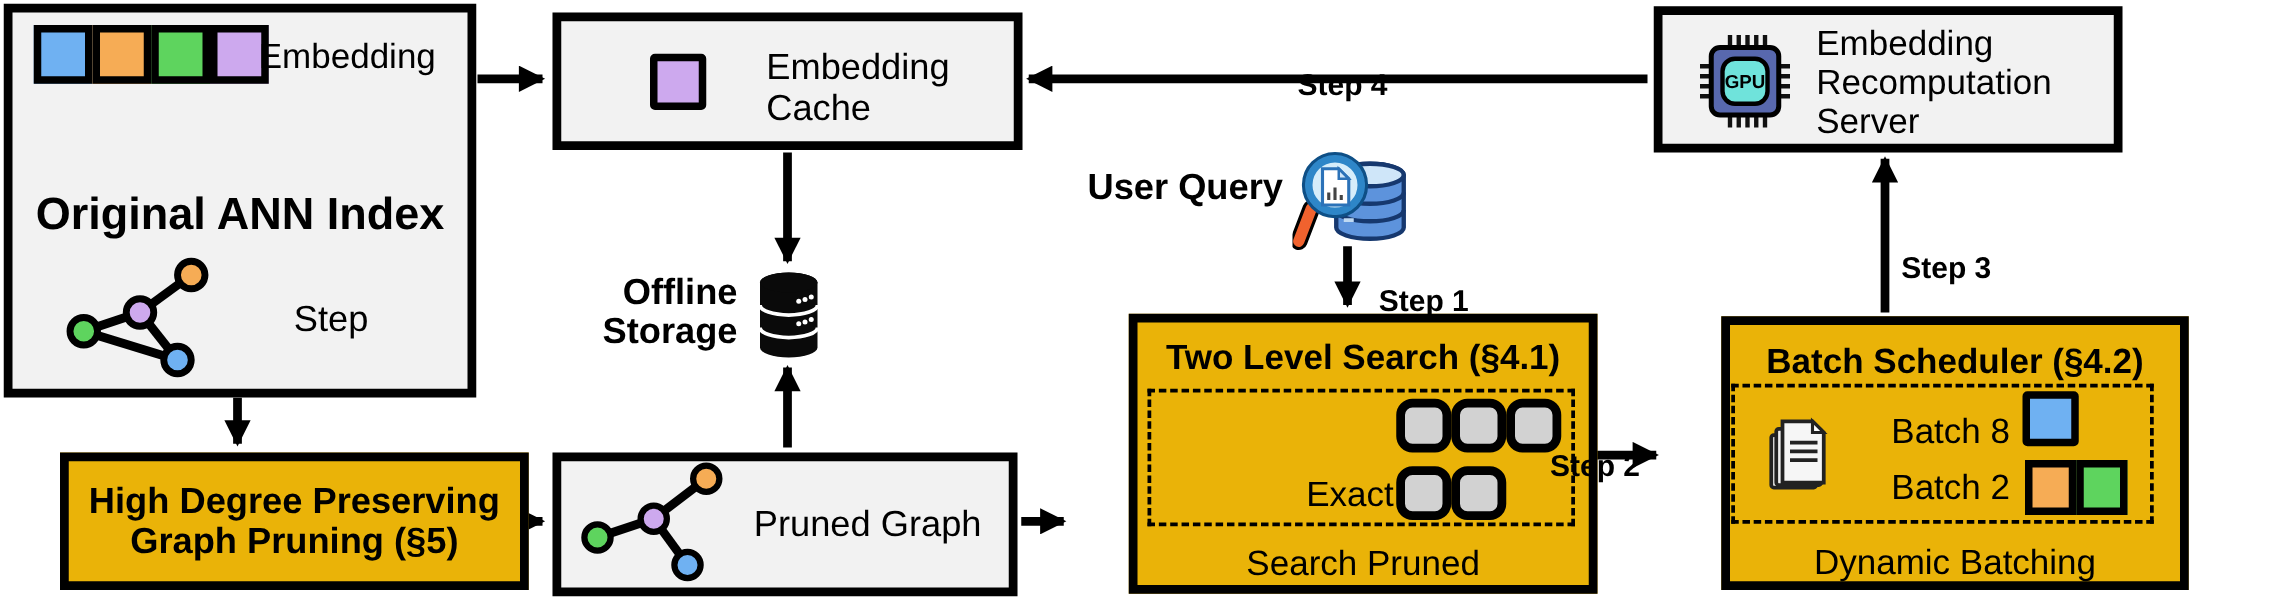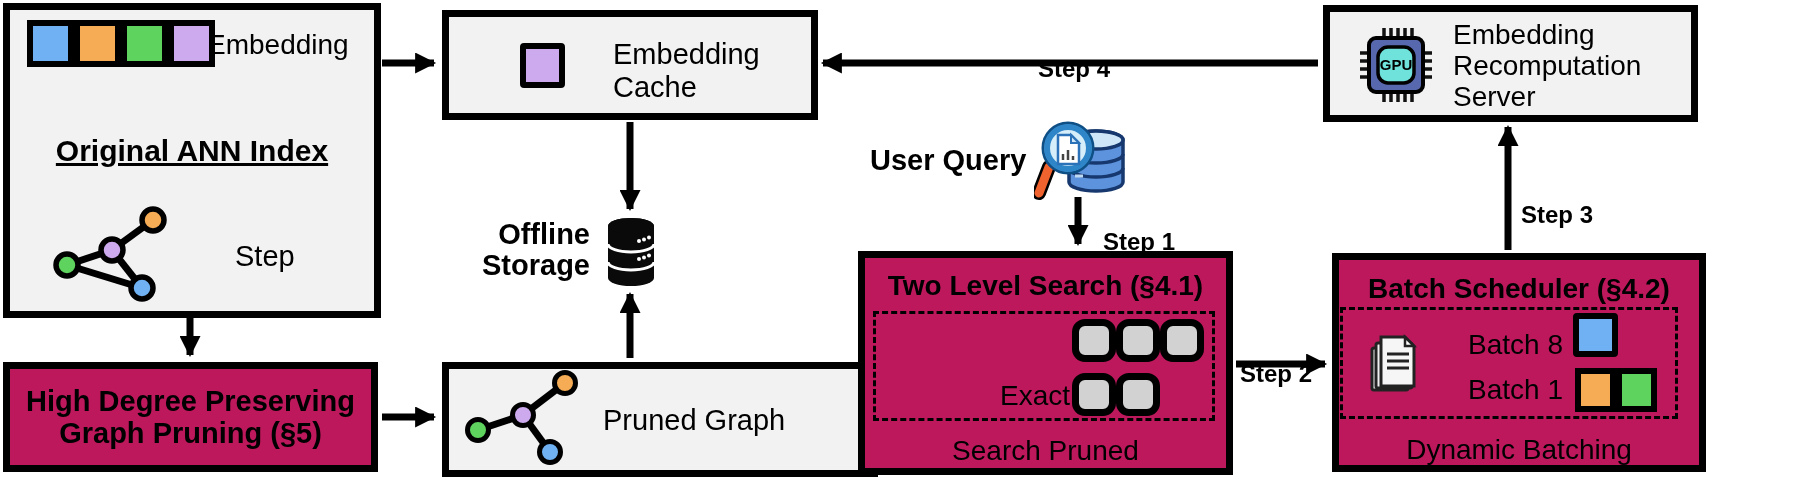--- a/index.html
+++ b/index.html
@@ -1,21 +1,21 @@
 <!DOCTYPE html>
 <html><head>
 <meta charset="utf-8">
 <style>
   html,body{margin:0;padding:0;background:#fff;}
   #canvas{position:relative;width:1817px;height:481px;background:#ffffff;
           font-family:"Liberation Sans",sans-serif;color:#000;overflow:hidden;}
   .abs{position:absolute;}
   .box{position:absolute;border:7px solid #000;box-sizing:border-box;}
   .light{background:#F2F2F2;}
-  .gray{background:#be185d;}
+  .gray{background:#eab308;margin-left:45px;}
   .ml{white-space:pre-line;}
   .lbl{font-size:28px;line-height:32px;}
   .lbl29{font-size:29px;line-height:33px;}
   .bold{font-weight:bold;}
   .center{text-align:center;width:100%;}
   .step{position:absolute;font-size:24px;font-weight:bold;z-index:3;margin-top:29px;}
   .dashed{position:absolute;border:3px dashed #000;box-sizing:border-box;}
   .qrow{position:absolute;display:flex;}
   .qcell{width:44px;height:43px;border:7px solid #000;border-radius:13px;
          background:#D2D2D2;box-sizing:border-box;}
@@ -59,21 +59,21 @@
   <div class="step" style="left:1038px;top:26px;">Step 4</div>
 
   <div class="box light" style="left:3px;top:3px;width:378px;height:315px;">
     <div class="emb-strip" style="left:17px;top:10px;">
       <div class="emb-cell c-blue"></div>
       <div class="emb-cell c-orange"></div>
       <div class="emb-cell c-green"></div>
       <div class="emb-cell c-purple"></div>
     </div>
     <div class="abs lbl" style="left:197px;top:19px;">Embedding</div>
-    <div class="abs bold center" style="top:124px;font-size:30px;text-decoration:underline;">Original ANN Index</div>
+    <div class="abs bold center" style="top:140px;font-size:36px;">Original ANN Index</div>
     <svg class="abs" style="left:20px;top:180px;" width="160" height="120" viewBox="0 0 160 120">
       <g stroke="#000" stroke-width="7">
         <line x1="37" y1="75" x2="82" y2="60"></line>
         <line x1="82" y1="60" x2="123" y2="30"></line>
         <line x1="82" y1="60" x2="112" y2="98"></line>
         <line x1="37" y1="75" x2="112" y2="98"></line>
       </g>
       <g stroke="#000" stroke-width="5.5">
         <circle cx="37" cy="75" r="11" fill="#5ED45E"></circle>
         <circle cx="82" cy="60" r="11" fill="#CDA9EE"></circle>
@@ -136,38 +136,38 @@
     <div class="abs lbl ml" style="left:123px;top:7px;line-height:31px;">Embedding
 Recomputation
 Server</div>
   </div>
 
   <div class="box gray" style="left:3px;top:362px;width:375px;height:110px;display:flex;align-items:center;justify-content:center;">
     <div class="bold ml" style="font-size:29px;line-height:32px;text-align:center;">High Degree Preserving
 Graph Pruning (§5)</div>
   </div>
 
-  <div class="box light" style="left:442px;top:362px;width:436px;height:115px;">
+  <div class="box light" style="left:442px;top:362px;width:372px;height:115px;">
     <svg class="abs" style="left:2px;top:0px;" width="138" height="101" viewBox="0 0 138 101">
       <g stroke="#000" stroke-width="7">
         <line x1="27" y1="61" x2="72" y2="46"></line>
         <line x1="72" y1="46" x2="114" y2="14"></line>
         <line x1="72" y1="46" x2="99" y2="83"></line>
       </g>
       <g stroke="#000" stroke-width="5">
         <circle cx="27" cy="61" r="10.5" fill="#5ED45E"></circle>
         <circle cx="72" cy="46" r="10.5" fill="#CDA9EE"></circle>
         <circle cx="114" cy="14" r="10.5" fill="#F6AC55"></circle>
         <circle cx="99" cy="83" r="10.5" fill="#6FB1F2"></circle>
       </g>
     </svg>
     <div class="abs lbl29" style="left:154px;top:35px;">Pruned Graph</div>
   </div>
 
-  <div class="abs freefloat bold" style="left:870px;top:144px;font-size:29px;">User Query</div>
+  <div class="abs freefloat bold" style="left:870px;top:134px;font-size:29px;">User Query</div>
   <svg class="abs freefloat" style="left:1034px;top:110px;" width="94" height="98" viewBox="0 0 94 98">
     <path d="M35,30 a27,9 0 0 1 54,0 v42 a27,9 0 0 1 -54,0 z" fill="#5D93DC" stroke="#16386E" stroke-width="3.5"></path>
     <ellipse cx="62" cy="30" rx="27" ry="9" fill="#CFE6F9" stroke="#16386E" stroke-width="3.5"></ellipse>
     <path d="M35,44 a27,9 0 0 0 54,0" fill="none" stroke="#16386E" stroke-width="3.5"></path>
     <path d="M35,58 a27,9 0 0 0 54,0" fill="none" stroke="#16386E" stroke-width="3.5"></path>
     <line x1="41" y1="52" x2="49" y2="52" stroke="#BFD9F2" stroke-width="3"></line>
     <line x1="41" y1="66" x2="49" y2="66" stroke="#BFD9F2" stroke-width="3"></line>
     <line x1="15" y1="57" x2="5" y2="83" stroke="#000" stroke-width="14" stroke-linecap="round"></line>
     <line x1="15" y1="57" x2="5" y2="83" stroke="#F0622E" stroke-width="9" stroke-linecap="round"></line>
     <circle cx="34" cy="38" r="25" fill="#D6EDFA" stroke="#0E4F86" stroke-width="3"></circle>
@@ -207,21 +207,21 @@
         <path d="M13,5 h24 l9,9 v40 h-33 z" fill="#f6f6f6" stroke="#222" stroke-width="3"></path>
         <path d="M37,5 v9 h9 z" fill="#fff" stroke="#222" stroke-width="2.5"></path>
         <g stroke="#222" stroke-width="3">
           <line x1="19" y1="22" x2="41" y2="22"></line>
           <line x1="19" y1="29" x2="41" y2="29"></line>
           <line x1="19" y1="36" x2="41" y2="36"></line>
         </g>
       </svg>
       <div class="abs lbl rlabel" style="left:112px;top:19px;width:108px;">Batch 8</div>
       <div class="sq c-blue" style="left:230px;top:3px;width:45px;height:44px;"></div>
-      <div class="abs lbl rlabel" style="left:112px;top:64px;width:108px;">Batch 1</div>
+      <div class="abs lbl rlabel" style="left:112px;top:64px;width:108px;">Batch 2</div>
       <div class="qrow" style="left:232px;top:58px;">
         <div class="emb-cell c-orange" style="width:41px;height:44px;"></div>
         <div class="emb-cell c-green" style="width:41px;height:44px;"></div>
       </div>
     </div>
     <div class="abs lbl center" style="top:174px;">Dynamic Batching</div>
   </div>
 
 </div>
 

